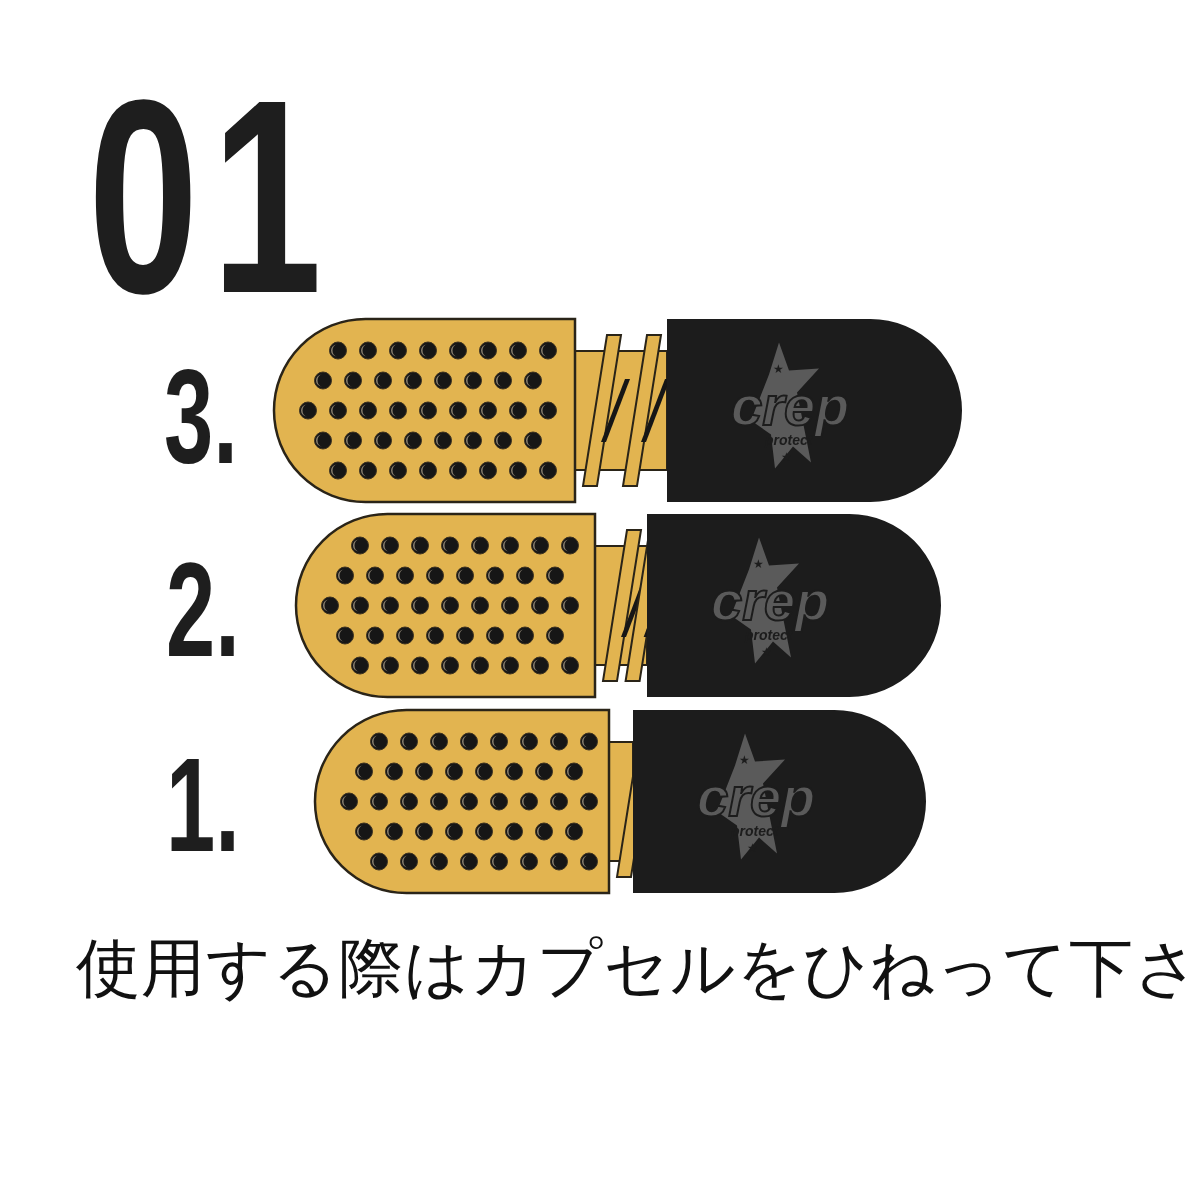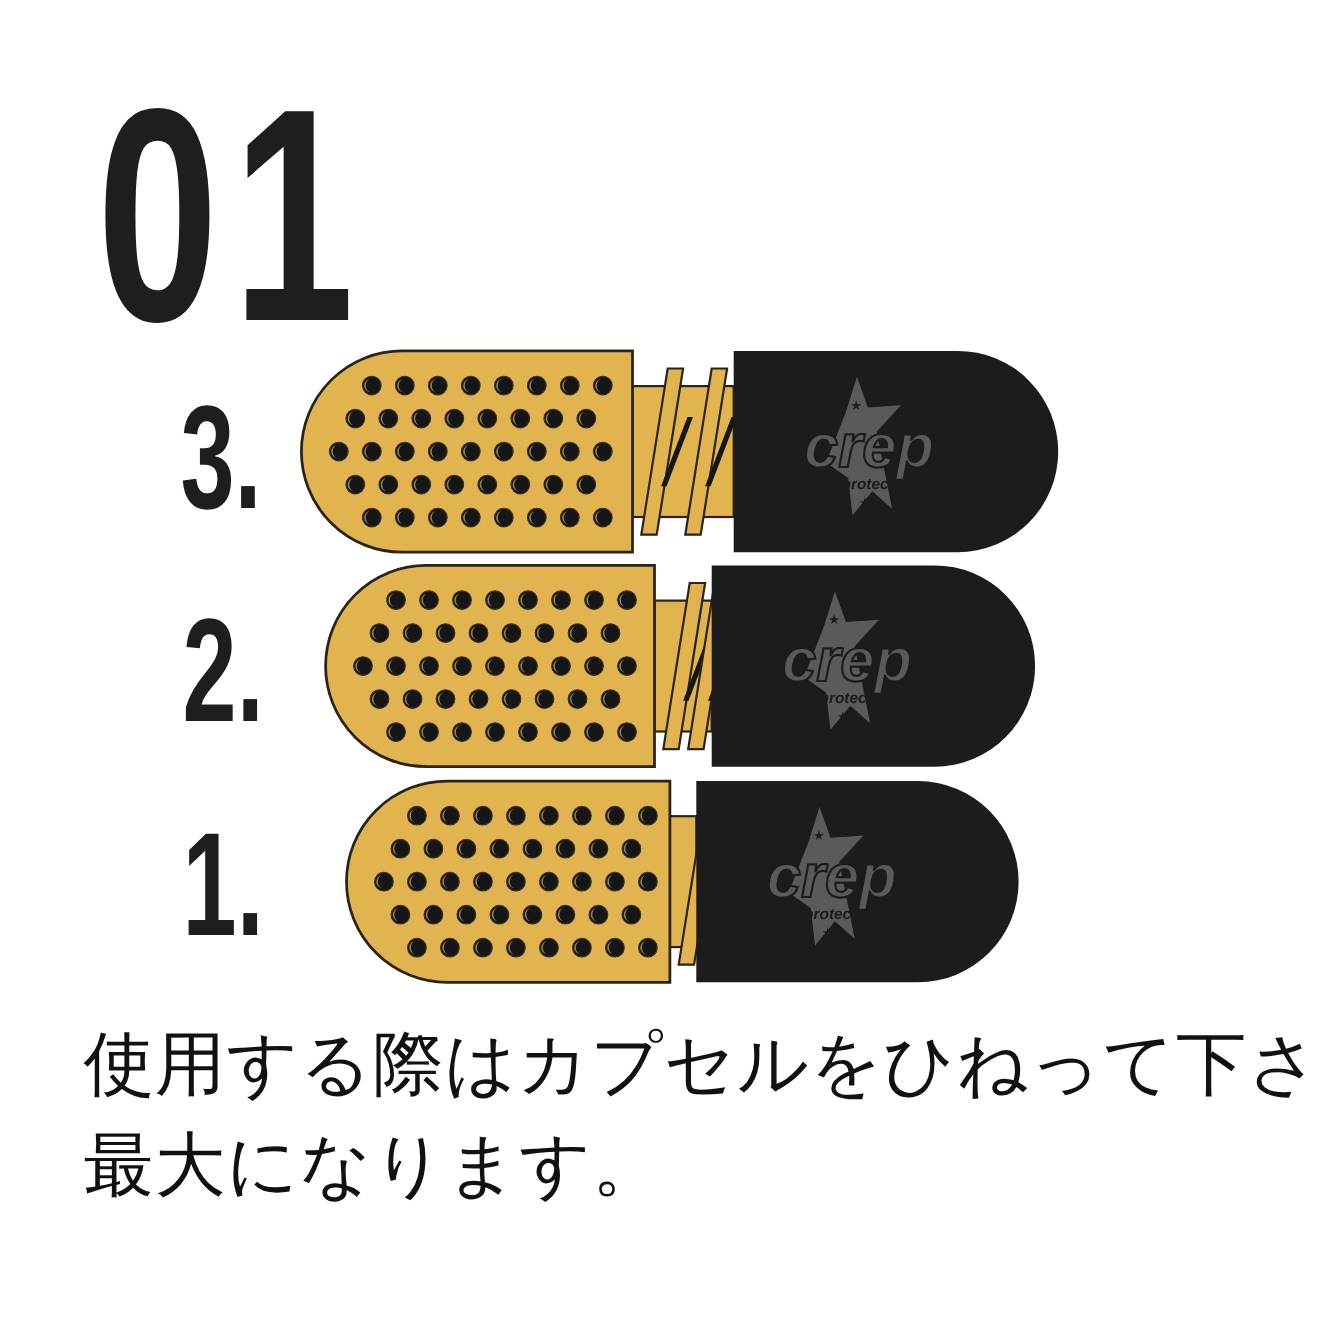--- a/index.html
+++ b/index.html
@@ -588,14 +588,13 @@
           <text x="731" y="835.5" font-family="&quot;Liberation Sans&quot;, sans-serif" font-weight="bold" font-style="italic" font-size="14" fill="#1c1c1c">protect</text>
           <text x="739" y="763.5" font-size="12" fill="#1c1c1c" font-family="&quot;DejaVu Sans&quot;, sans-serif">★</text>
           <text x="747" y="851.5" font-size="12" fill="#1c1c1c" font-family="&quot;DejaVu Sans&quot;, sans-serif">★</text>
         </g>
       </g>
     </g>
   </svg>
 
 <div class="instructions">
   <div>使用する際はカプセルをひねって下さい。</div>
-  <div>最大になります。</div>
 </div>
 
 </body></html>

